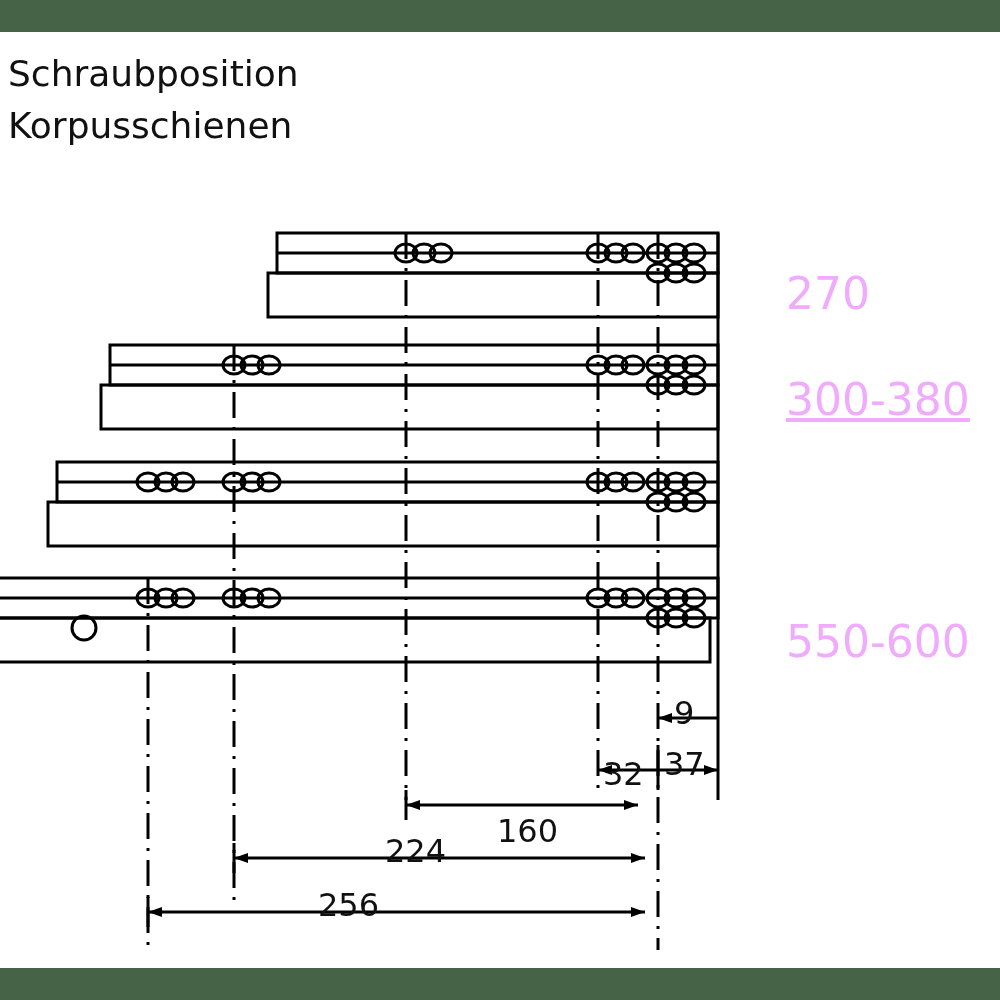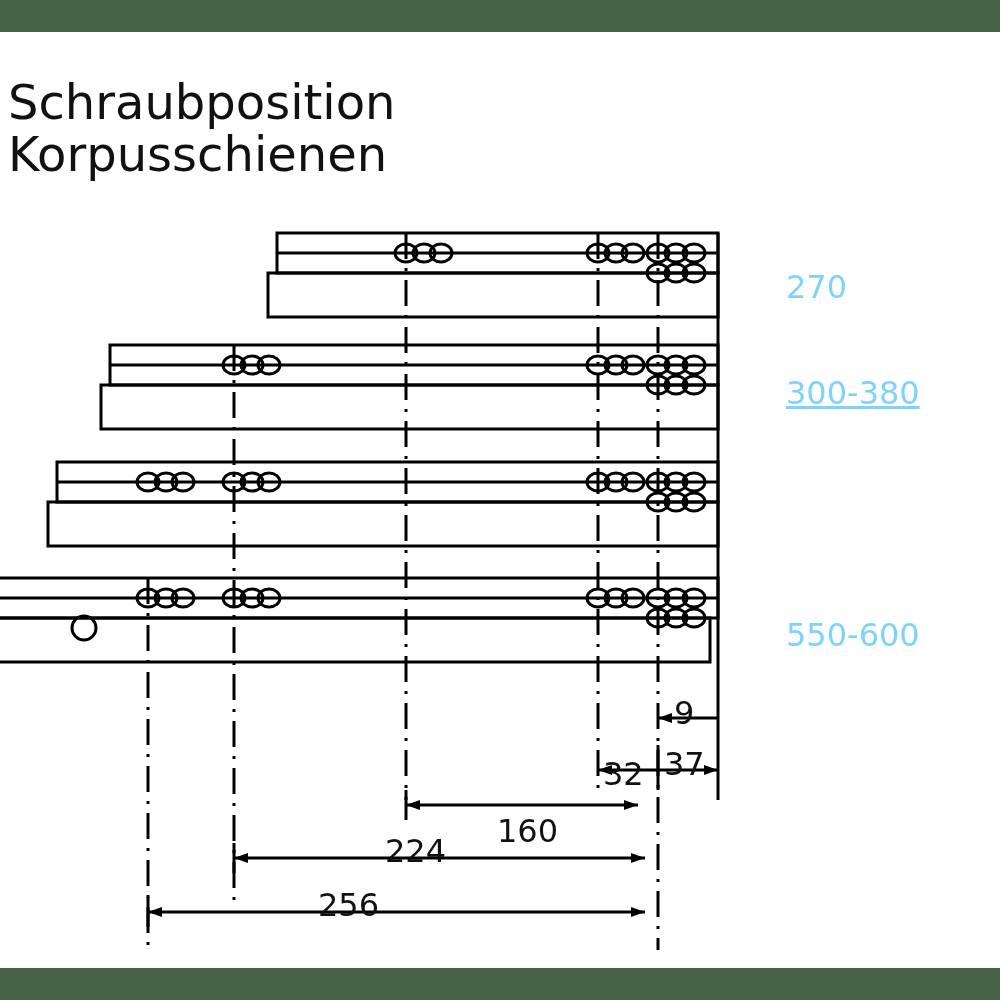--- a/index.html
+++ b/index.html
@@ -24,31 +24,31 @@
     position: absolute;
     left: 0;
     top: 32px;
     width: 1000px;
     height: 936px;
     background: #ffffff;
   }
   .title {
     position: absolute;
     left: 8px;
-    top: 76px;
-    font-size: 48px;
+    top: 48px;
+    font-size: 36px;
     line-height: 52px;
     color: #111111;
     letter-spacing: 0px;
     white-space: pre;
   }
   .sizelabel {
     position: absolute;
-    font-size: 32px;
-    color: #7dd3fc;
+    font-size: 44px;
+    color: #f0abfc;
     white-space: nowrap;
   }
   .dimlabel {
     position: absolute;
     font-size: 32px;
     color: #111111;
     white-space: nowrap;
   }
   svg {
     position: absolute;

